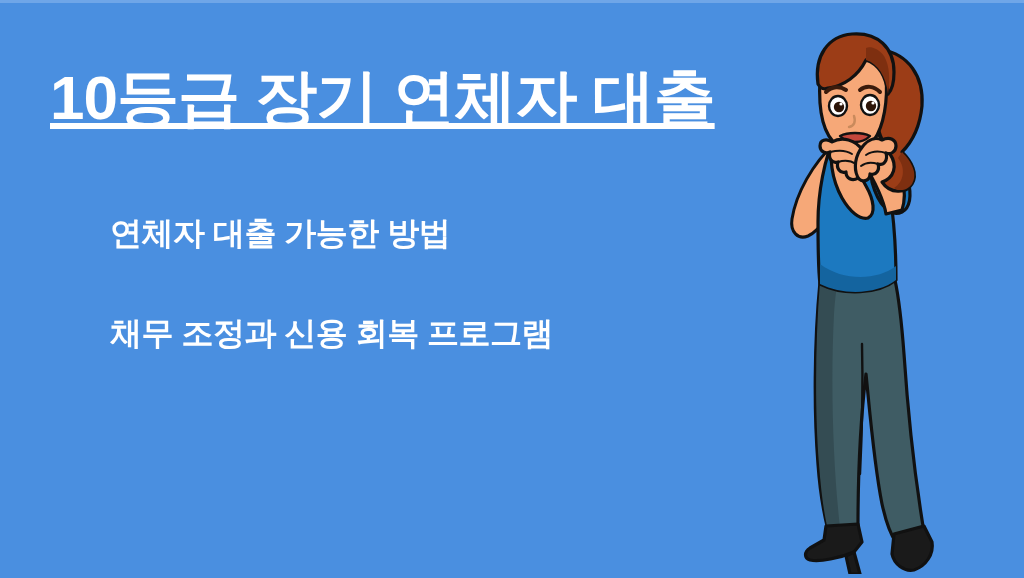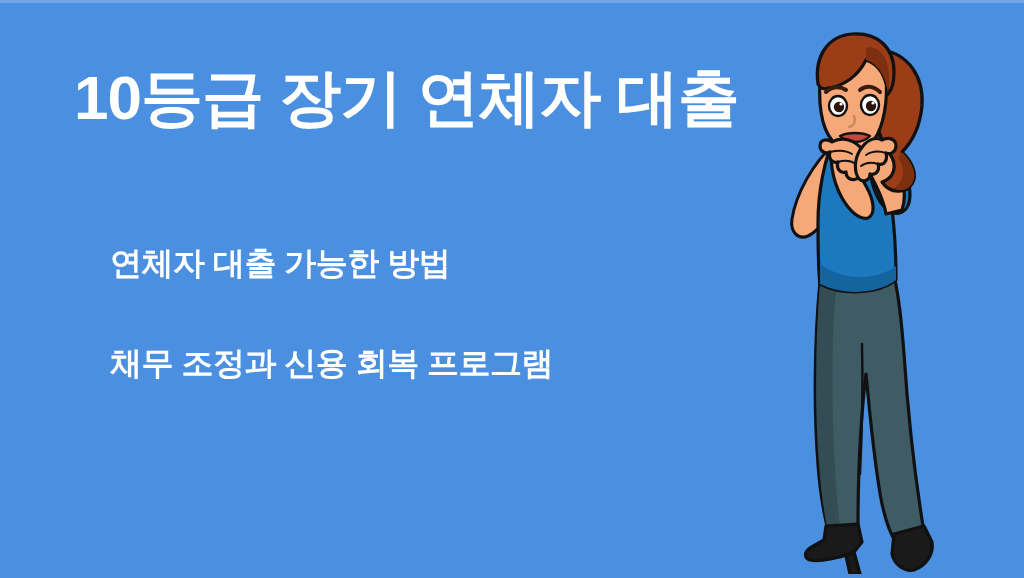--- a/index.html
+++ b/index.html
@@ -19,33 +19,34 @@
     position: absolute;
     top: 0; left: 0;
     width: 1024px;
     height: 3px;
     background: #6FA6E8;
   }
 
   
   #title {
     position: absolute;
-    left: 74px;
+    left: 50px;
     top: 62px;
     font-size: 62px;
     font-weight: bold;
     color: #FFFFFF;
     letter-spacing: -1px;
     white-space: nowrap;
     line-height: 1.15;
+    text-decoration: underline;
   }
   #bullets {
     position: absolute;
     left: 110px;
-    top: 240px;
+    top: 210px;
     width: 620px;
   }
   .bullet {
     color: #FFFFFF;
     font-size: 32px;
     font-weight: bold;
     line-height: 1.45;
     white-space: nowrap;
     letter-spacing: -0.5px;
   }

